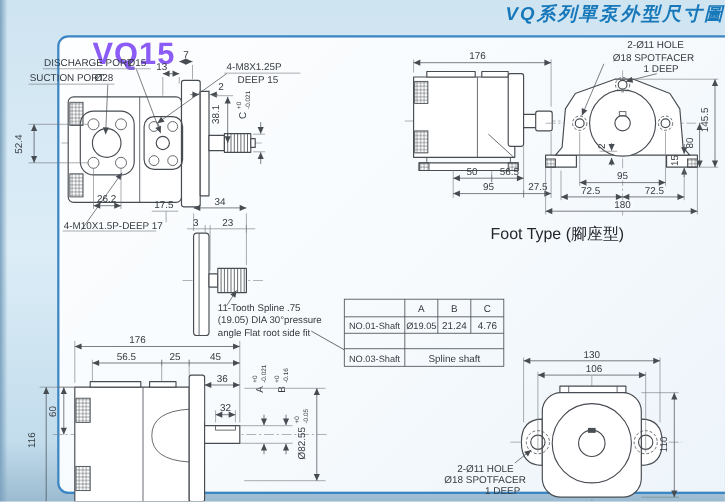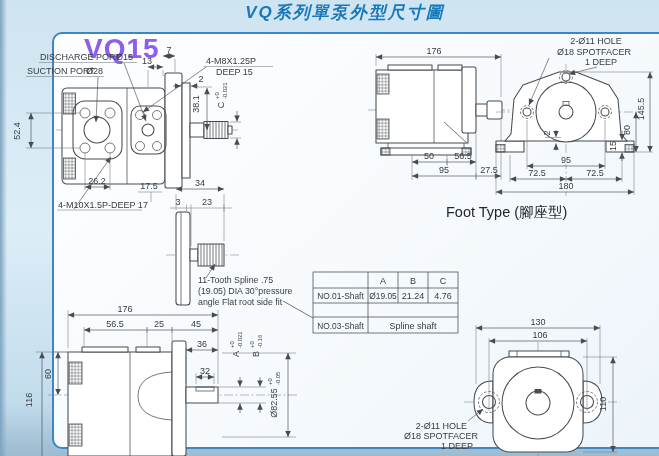--- a/index.html
+++ b/index.html
@@ -5,21 +5,21 @@
   html,body{margin:0;padding:0}
   body{width:659px;height:456px;position:relative;overflow:hidden;
     background:linear-gradient(180deg,#cfe4f1 0%,#dcedf7 50%,#c2dcec 88%,#9cbbd0 100%);
     font-family:"Liberation Sans",sans-serif;}
   .edge{position:absolute;left:0;top:0;bottom:0;width:7px;
     background:linear-gradient(90deg,#7ea4c0,rgba(207,228,241,0));}
   .panel{position:absolute;left:52px;top:32px;width:612px;height:417px;box-sizing:border-box;
     background:linear-gradient(135deg,#fdfeff 0%,#f6fafd 55%,#edf4fa 100%);
     border:2px solid #3c86c3;border-radius:10px 0 0 10px;}
   .title{position:absolute;top:1px;left:0;width:100%;box-sizing:border-box;padding-left:31px;
-    text-align:center;font-size:17px;font-weight:bold;font-style:italic;letter-spacing:2px;color:#1778ba;}
+    text-align:right;font-size:17px;font-weight:bold;font-style:italic;letter-spacing:2px;color:#1778ba;}
   .model{position:absolute;left:84px;top:33px;font-size:28px;font-weight:bold;color:#8b5cf6;letter-spacing:1px;}
   svg.draw{position:absolute;left:0;top:0}
   .ln{fill:none;stroke:#474c52;stroke-width:1.05;stroke-linejoin:round}
   .lnf{fill:#ffffff;stroke:#474c52;stroke-width:1.05;stroke-linejoin:round}
   .ln2{fill:none;stroke:#474c52;stroke-width:.75}
   .thin{fill:none;stroke:#71777d;stroke-width:.55}
   .dim{fill:none;stroke:#474c52;stroke-width:.65;marker-start:url(#as);marker-end:url(#ae)}
   .dime{fill:none;stroke:#474c52;stroke-width:.65;marker-end:url(#ae)}
   .cl{fill:none;stroke:#7d838a;stroke-width:.55;stroke-dasharray:9 2.5 2 2.5}
   .dash{stroke-dasharray:2.6 1.8;fill:none}

